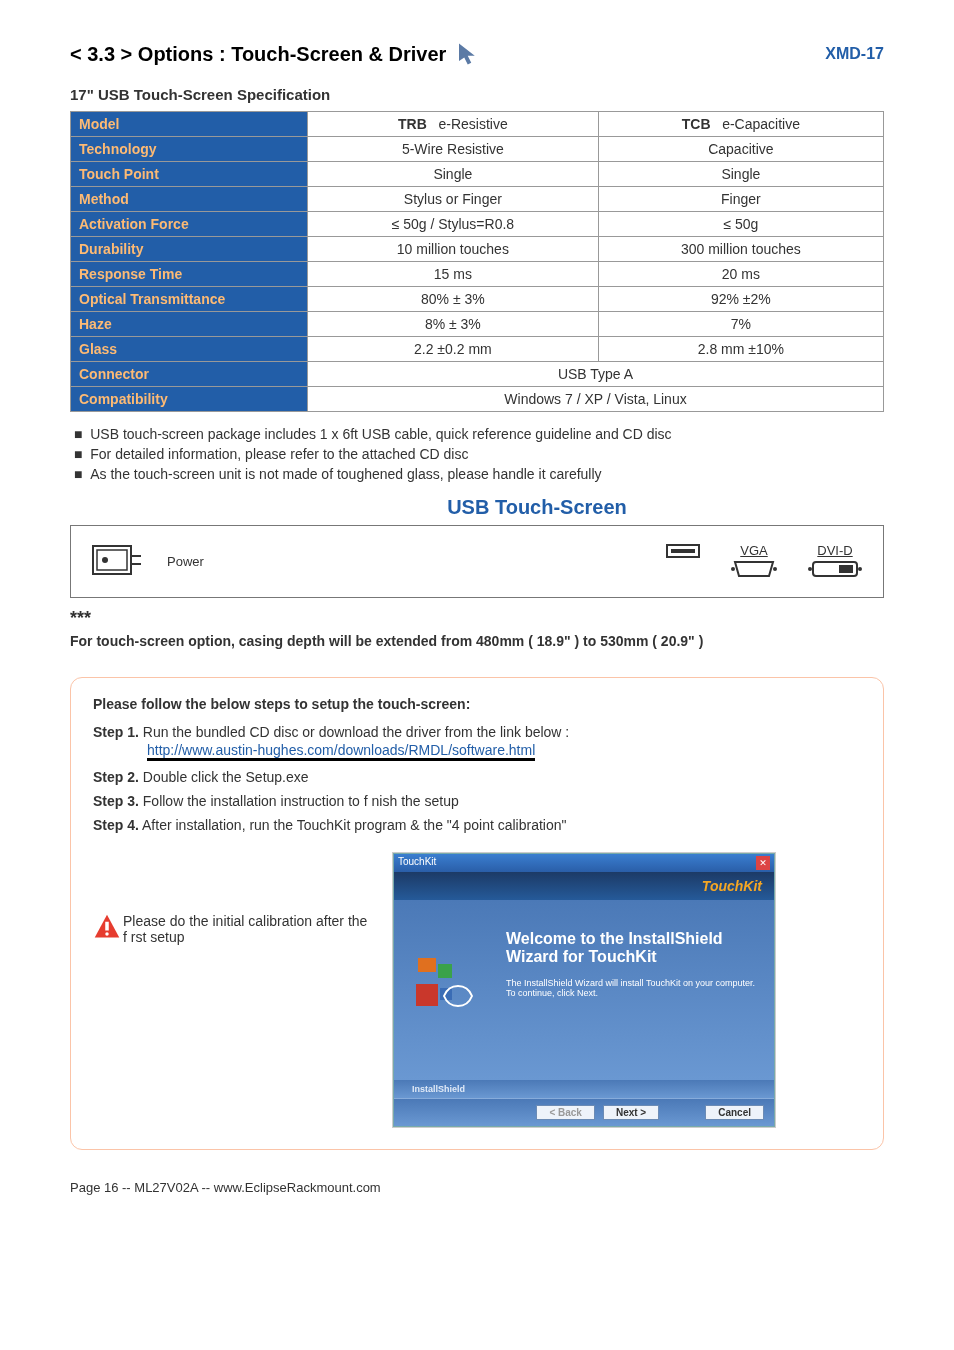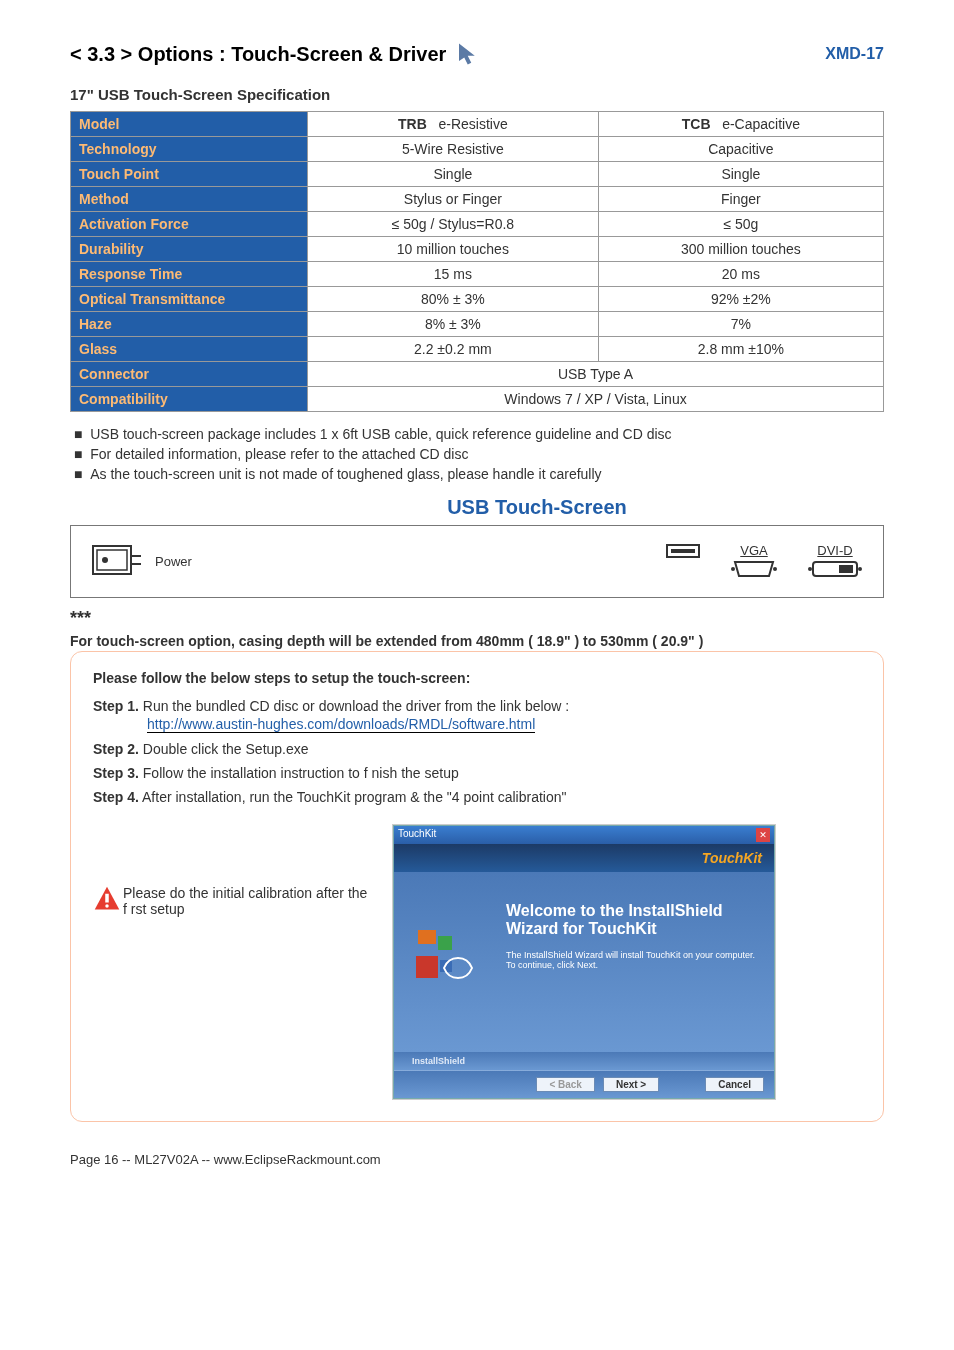--- a/index.html
+++ b/index.html
@@ -78,39 +78,39 @@
   }
   .diagram-box {
     border: 1px solid #777;
     padding: 14px 20px;
     margin-top: 6px;
     display:flex;
     justify-content: space-between;
     align-items: center;
     font-size: 13px;
   }
-  .diagram-power { display:flex; align-items:center; gap:10px; }
+  .diagram-power { display:flex; align-items:center; gap:22px; }
   .diagram-ports { display:flex; gap:30px; align-items:flex-start; }
   .port-col { display:flex; flex-direction:column; align-items:center; gap:2px; font-size:13px;}
   .triple-star { font-weight:bold; font-size:18px; margin-top:10px; }
   .note-line { font-weight:bold; font-size:14px; margin-top:4px; }
   .steps-box {
     border: 1px solid #fbc4a8;
     border-radius: 12px;
     padding: 18px 22px 22px 22px;
-    margin-top: 2px;
+    margin-top: 28px;
     font-size: 14px;
   }
   .steps-title { font-weight:bold; margin-bottom:12px; }
   .step { margin: 8px 0; }
   .step .label { font-weight:bold; }
   .dl-link {
     color: #225ea8;
     text-decoration: none;
-    border-bottom: 1px solid #000000;
+    border-bottom: 3px solid #000000;
     margin-left: 54px;
     display:inline-block;
     margin-top:2px;
   }
   .calib-row {
     display:flex;
     align-items: flex-start;
     gap: 20px;
     margin-top: 20px;
   }

